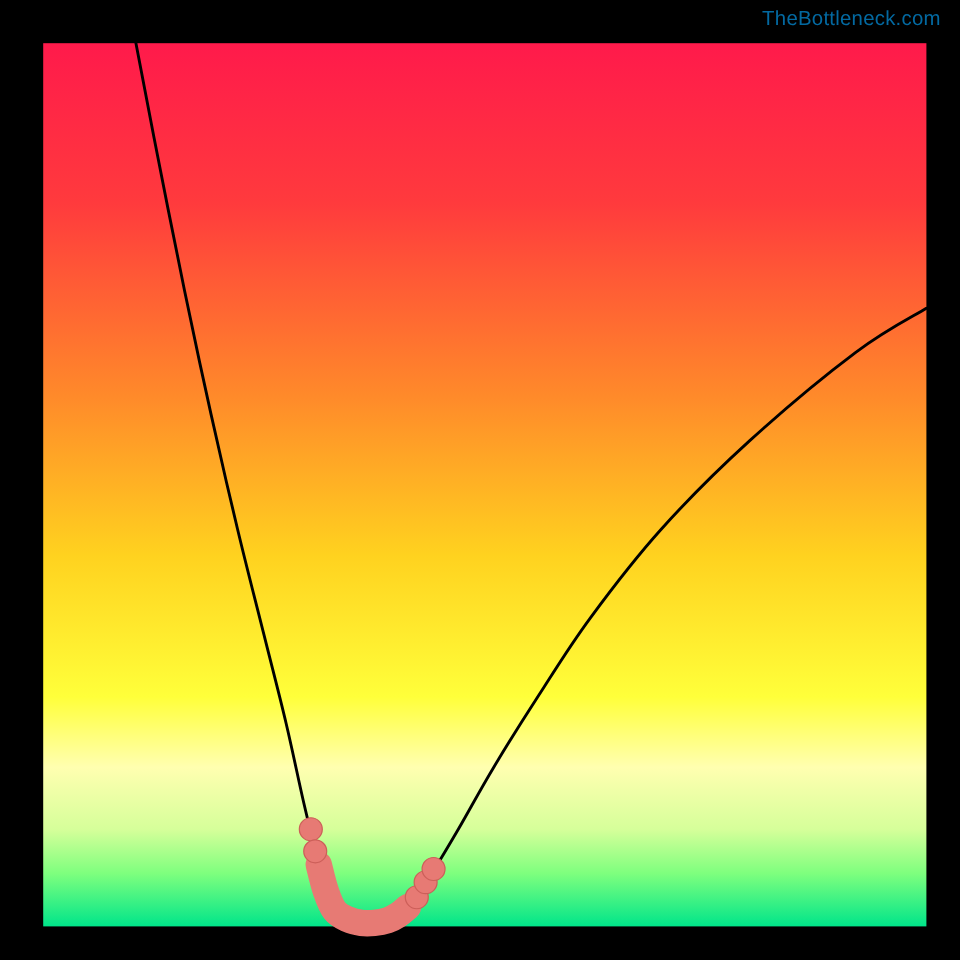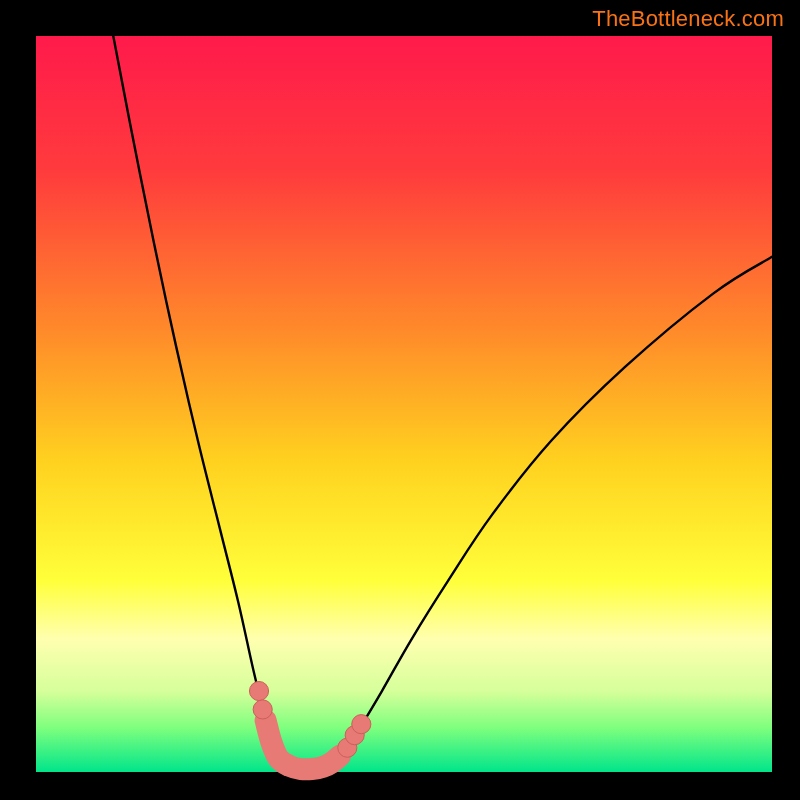--- a/index.html
+++ b/index.html
@@ -15,23 +15,23 @@
     left: 0;
     top: 0;
     width: 800px;
     height: 800px;
   }
   .watermark {
     position: absolute;
     top: 6px;
     right: 16px;
     font-family: Arial, Helvetica, sans-serif;
-    font-size: 22px;
+    font-size: 17px;
     letter-spacing: 0.2px;
-    color: #f97316;
+    color: #0369a1;
     z-index: 50;
   }
   svg {
     display: block;
   }
 </style>
 </head>
 <body>
 
 <div class="frame">

